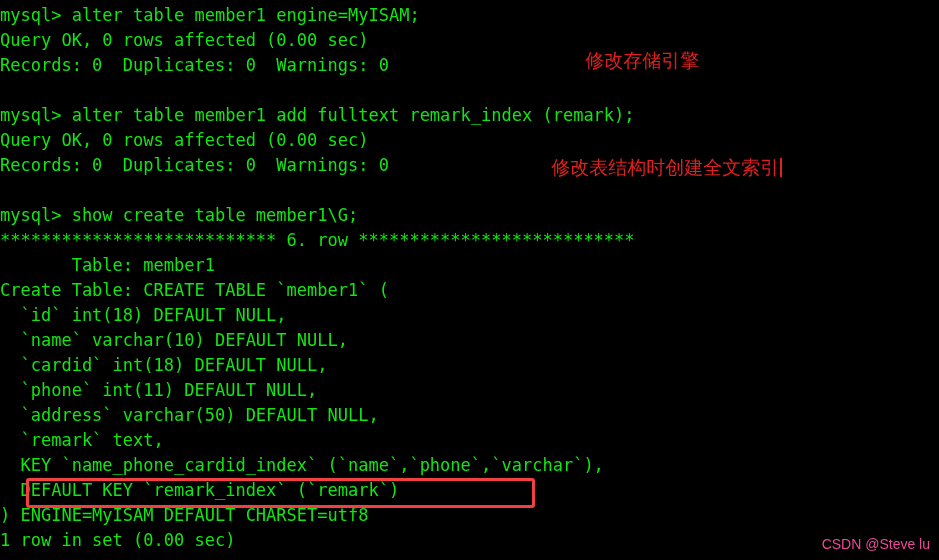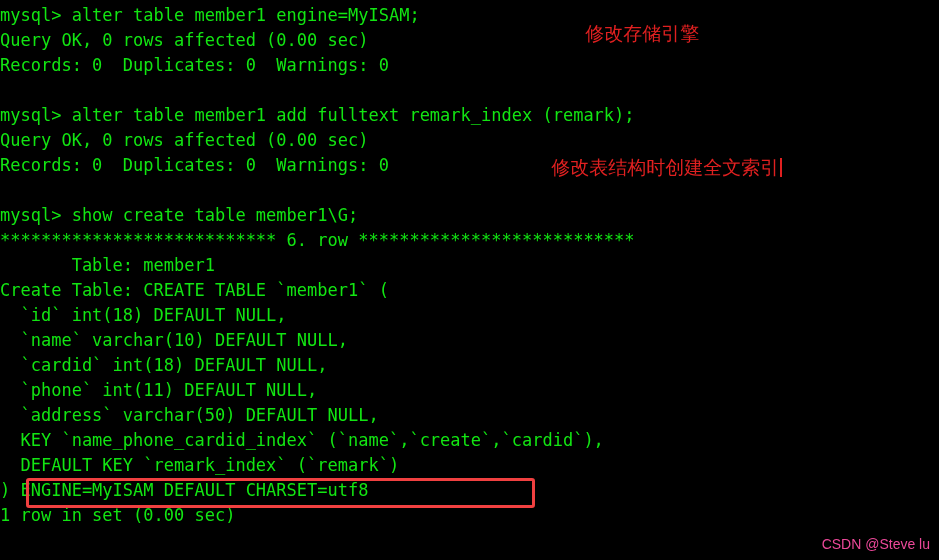--- a/index.html
+++ b/index.html
@@ -41,21 +41,21 @@
     position: absolute;
     color: #e02020;
     font-family: "DejaVu Sans", "Liberation Sans", sans-serif;
     font-size: 19px;
     line-height: 22px;
     white-space: pre;
     font-weight: 400;
   }
   #annotation-engine {
     left: 561px;
-    top: 0;
+    top: 27px;
   }
   #annotation-fulltext {
     left: 527px;
     top: 134px;
   }
   .caret {
     display: inline-block;
     width: 2px;
     height: 19px;
     background: #e02020;
@@ -101,21 +101,22 @@
       <div class="line blank"></div>
       <div class="line">mysql&gt; show create table member1\G;</div>
       <div class="line">*************************** 6. row ***************************</div>
       <div class="line">       Table: member1</div>
       <div class="line">Create Table: CREATE TABLE `member1` (</div>
       <div class="line">  `id` int(18) DEFAULT NULL,</div>
       <div class="line">  `name` varchar(10) DEFAULT NULL,</div>
       <div class="line">  `cardid` int(18) DEFAULT NULL,</div>
       <div class="line">  `phone` int(11) DEFAULT NULL,</div>
       <div class="line">  `address` varchar(50) DEFAULT NULL,</div>
-      <div class="line">  KEY `name_phone_cardid_index` (`name`,`create`,`cardid`),</div>
+      <div class="line">  `remark` text,</div>
+      <div class="line">  KEY `name_phone_cardid_index` (`name`,`phone`,`varchar`),</div>
       <div class="line">  DEFAULT KEY `remark_index` (`remark`)</div>
       <div class="line">) ENGINE=MyISAM DEFAULT CHARSET=utf8</div>
       <div class="line">1 row in set (0.00 sec)</div>
     </div>
 
   <div class="annotation" id="annotation-engine">
     <span>修改存储引擎</span>
   </div>
 
   <div class="annotation" id="annotation-fulltext">

